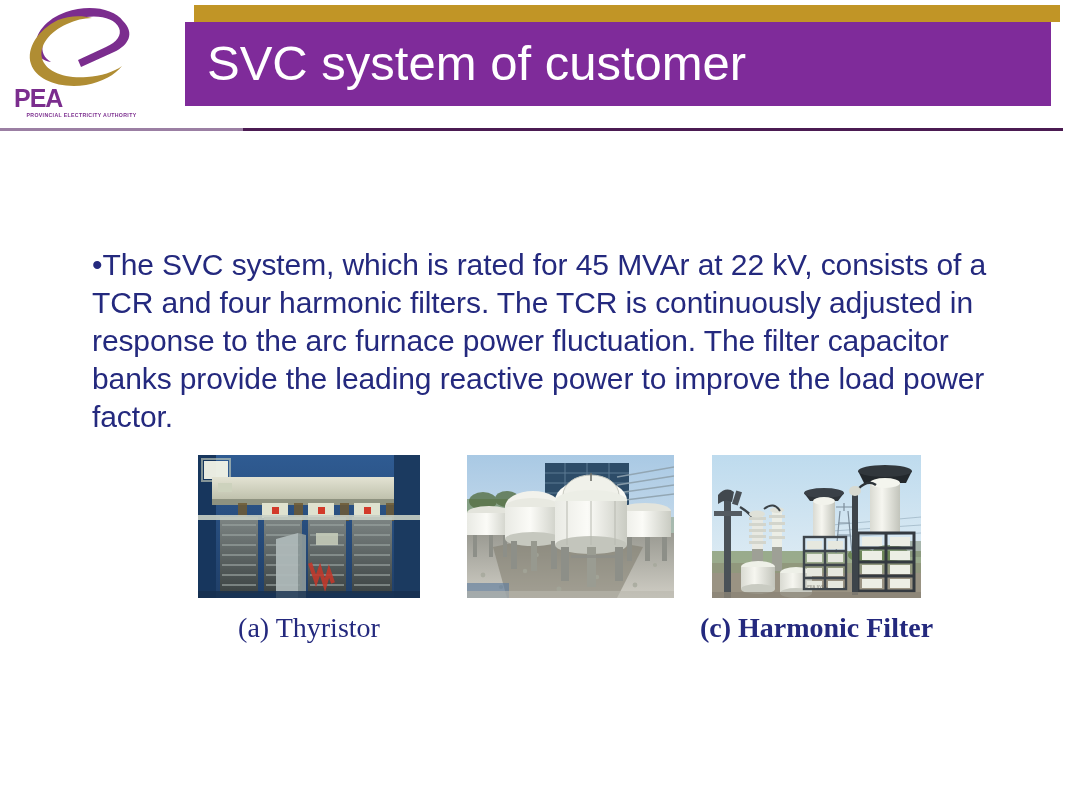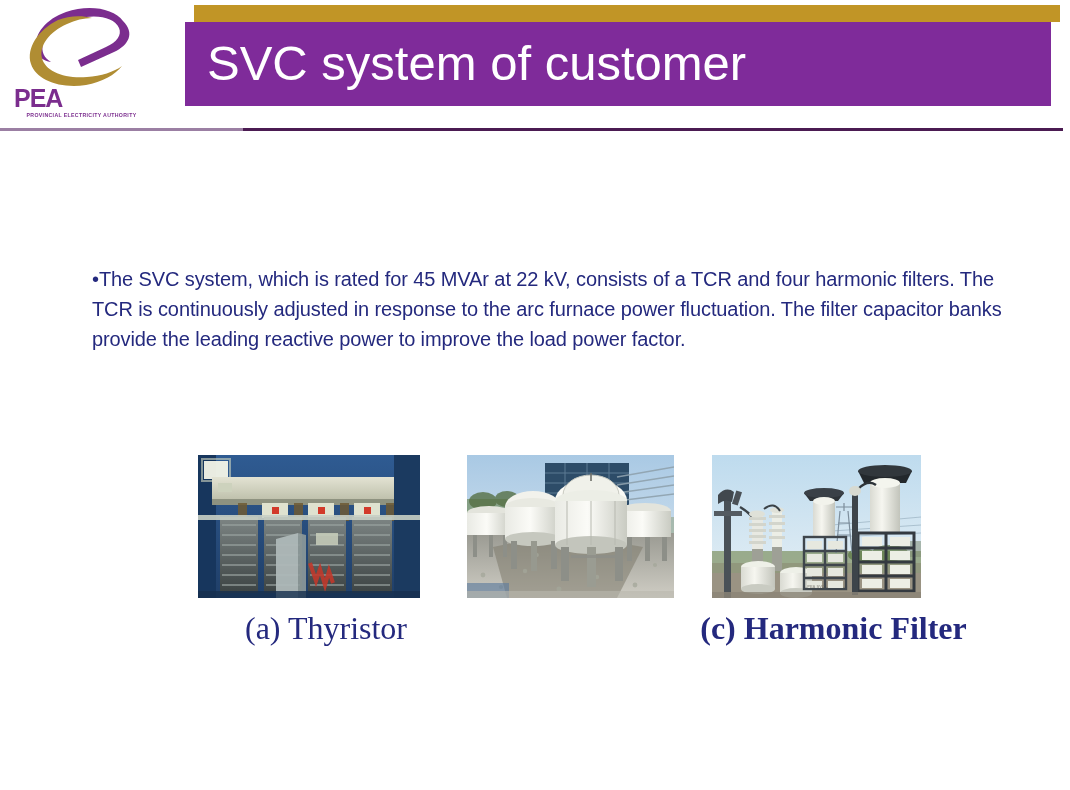--- a/index.html
+++ b/index.html
@@ -114,26 +114,26 @@
     top: 0;
     width: 820px;
     height: 3px;
     background: #4B1B52;
   }
 
   
   #body-paragraph {
     position: absolute;
     left: 92px;
-    top: 244px;
+    top: 216px;
     width: 925px;
     color: #24297E;
     font-family: "Liberation Sans", sans-serif;
-    font-size: 20px;
-    line-height: 30px;
+    font-size: 30px;
+    line-height: 38px;
     letter-spacing: -0.1px;
   }
 
   
   #figures-row {
     position: absolute;
     left: 0;
     top: 455px;
     width: 1070px;
     height: 200px;
@@ -147,23 +147,22 @@
     overflow: hidden;
     border: 0;
   }
   .figure-caption {
     position: absolute;
     left: 50%;
     transform: translateX(-50%);
     white-space: nowrap;
     color: #24297E;
     font-family: "Liberation Serif", serif;
-    font-size: 32px;
+    font-size: 28px;
     line-height: 32px;
-    margin-left: 17px;
   }
 
   #figure-thyristor { left: 198px; width: 222px; }
   #figure-thyristor .figure-image { width: 222px; height: 143px; }
   #figure-thyristor .figure-caption { top: 157px; }
 
   #figure-reactor { left: 467px; width: 207px; }
   #figure-reactor .figure-image { width: 207px; height: 143px; }
   #figure-reactor .figure-caption { top: 157px; }
 

